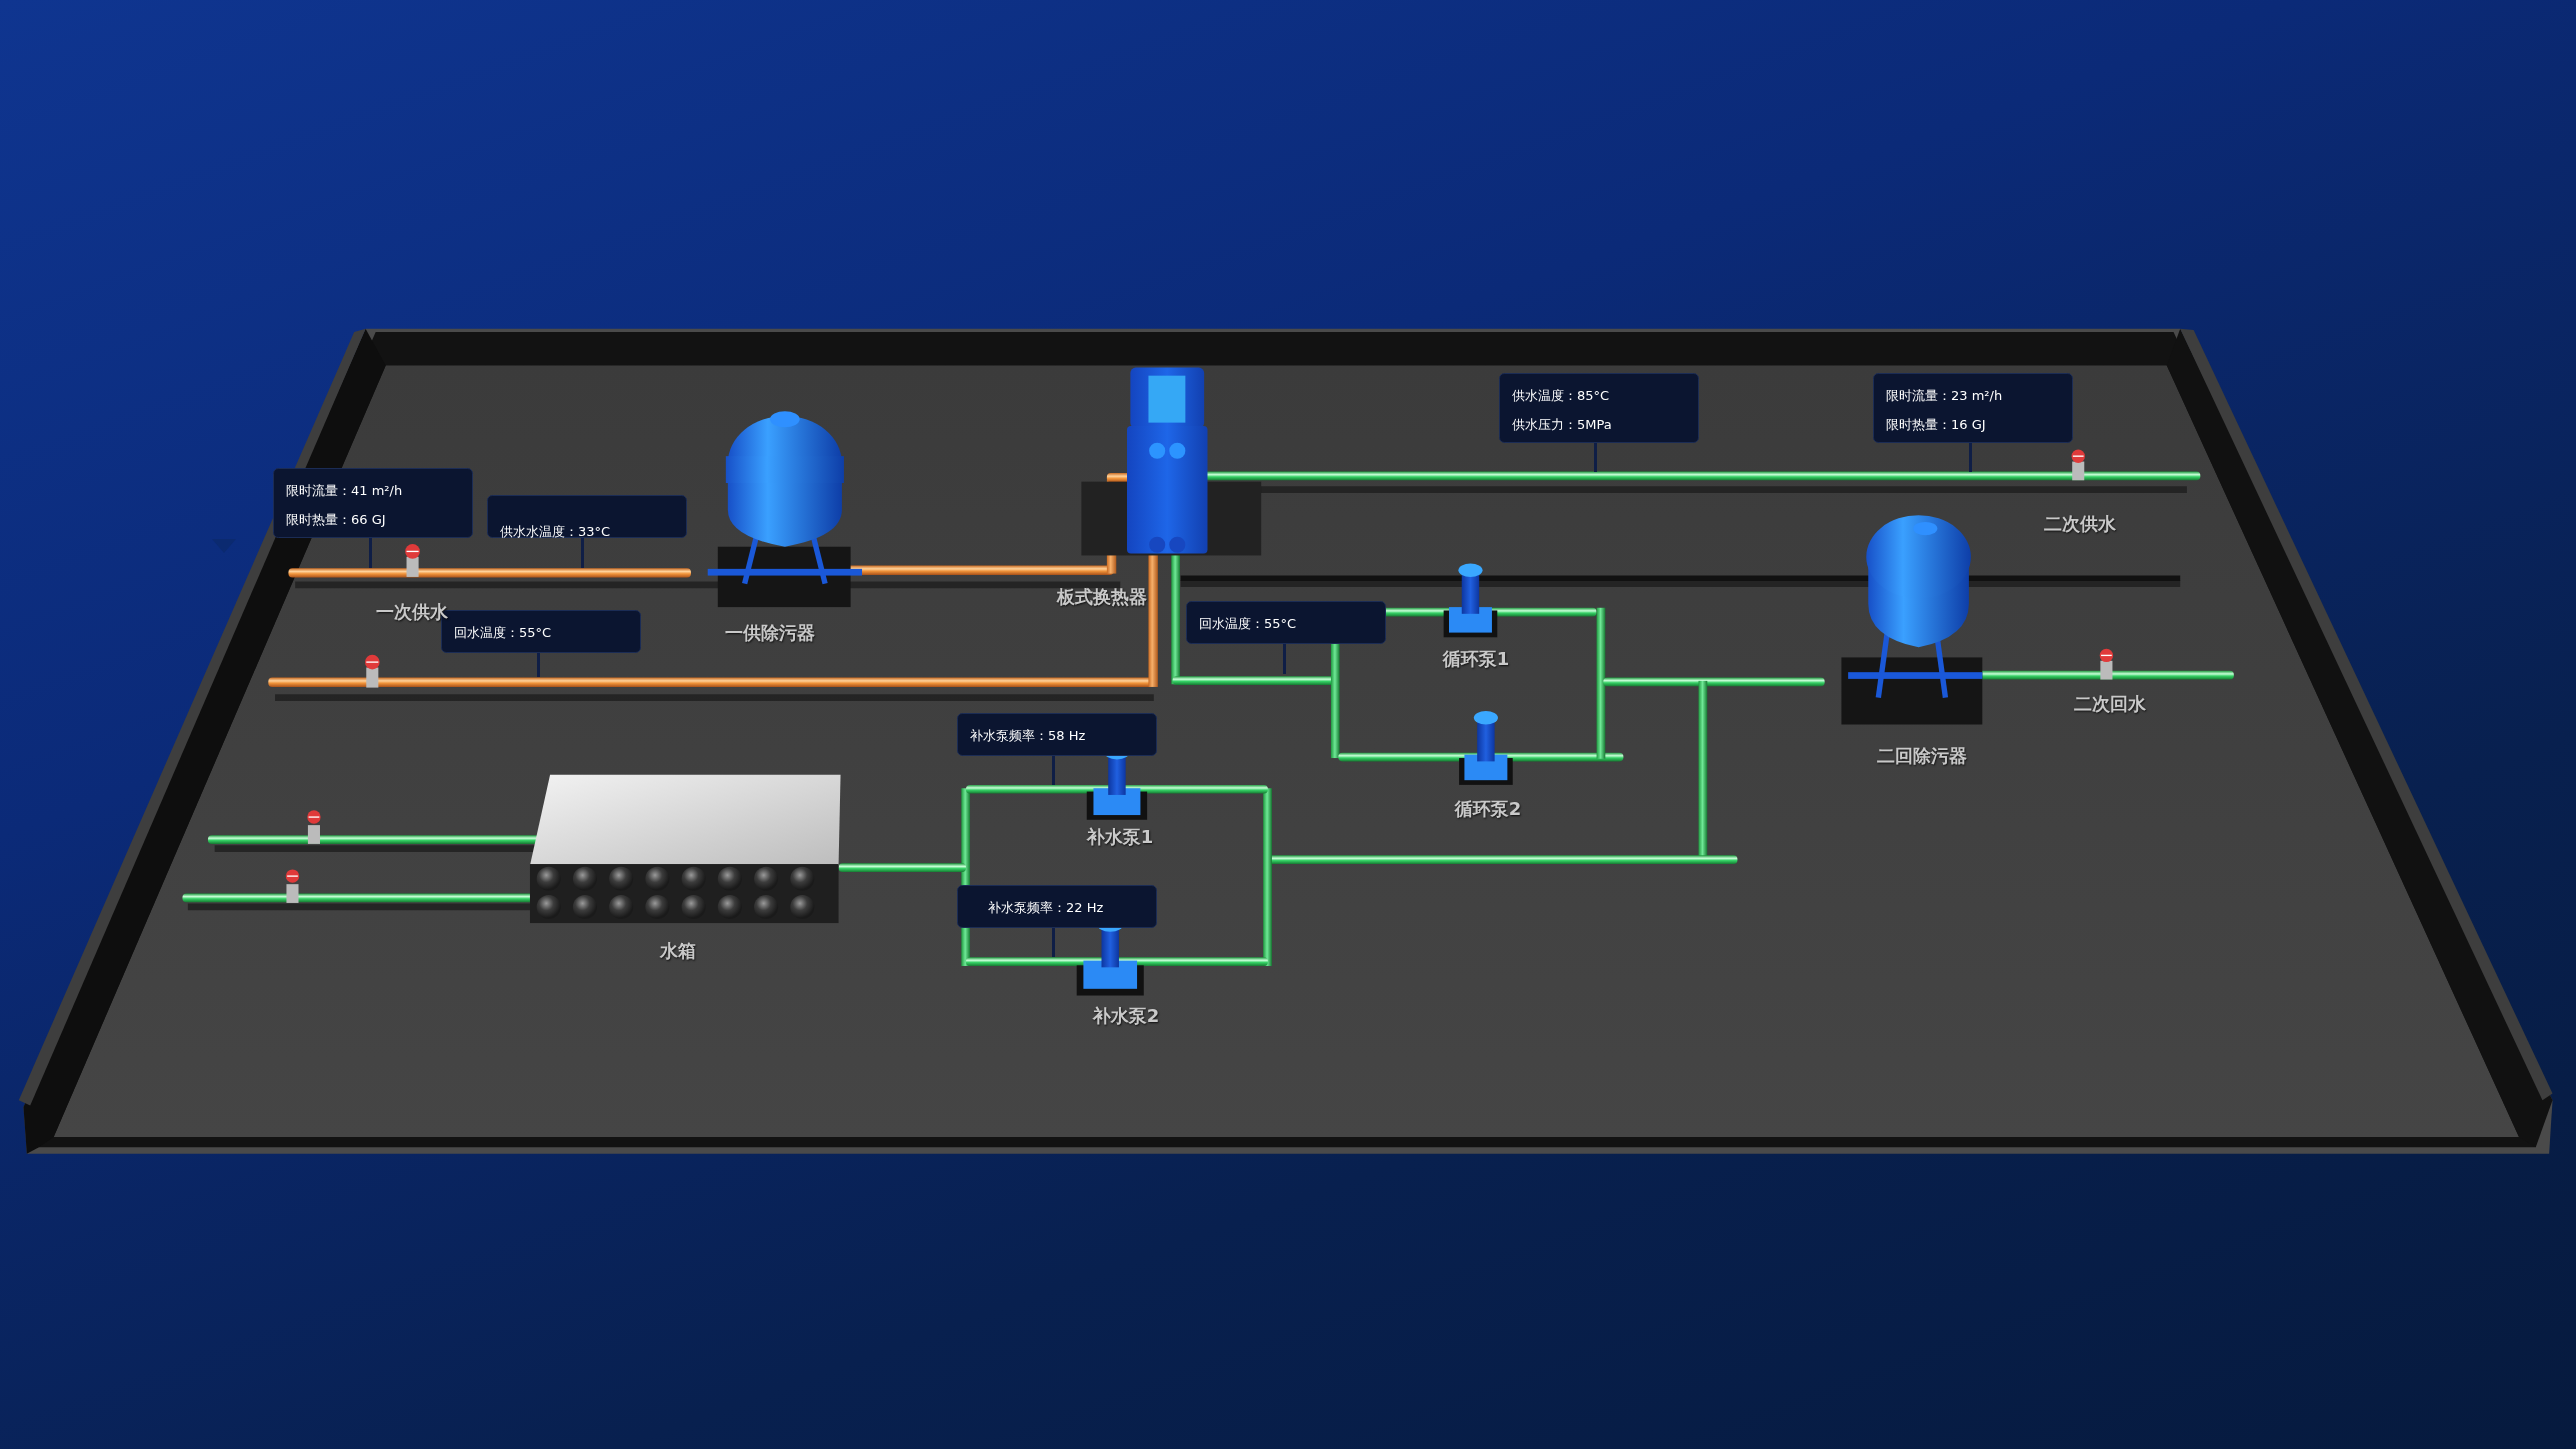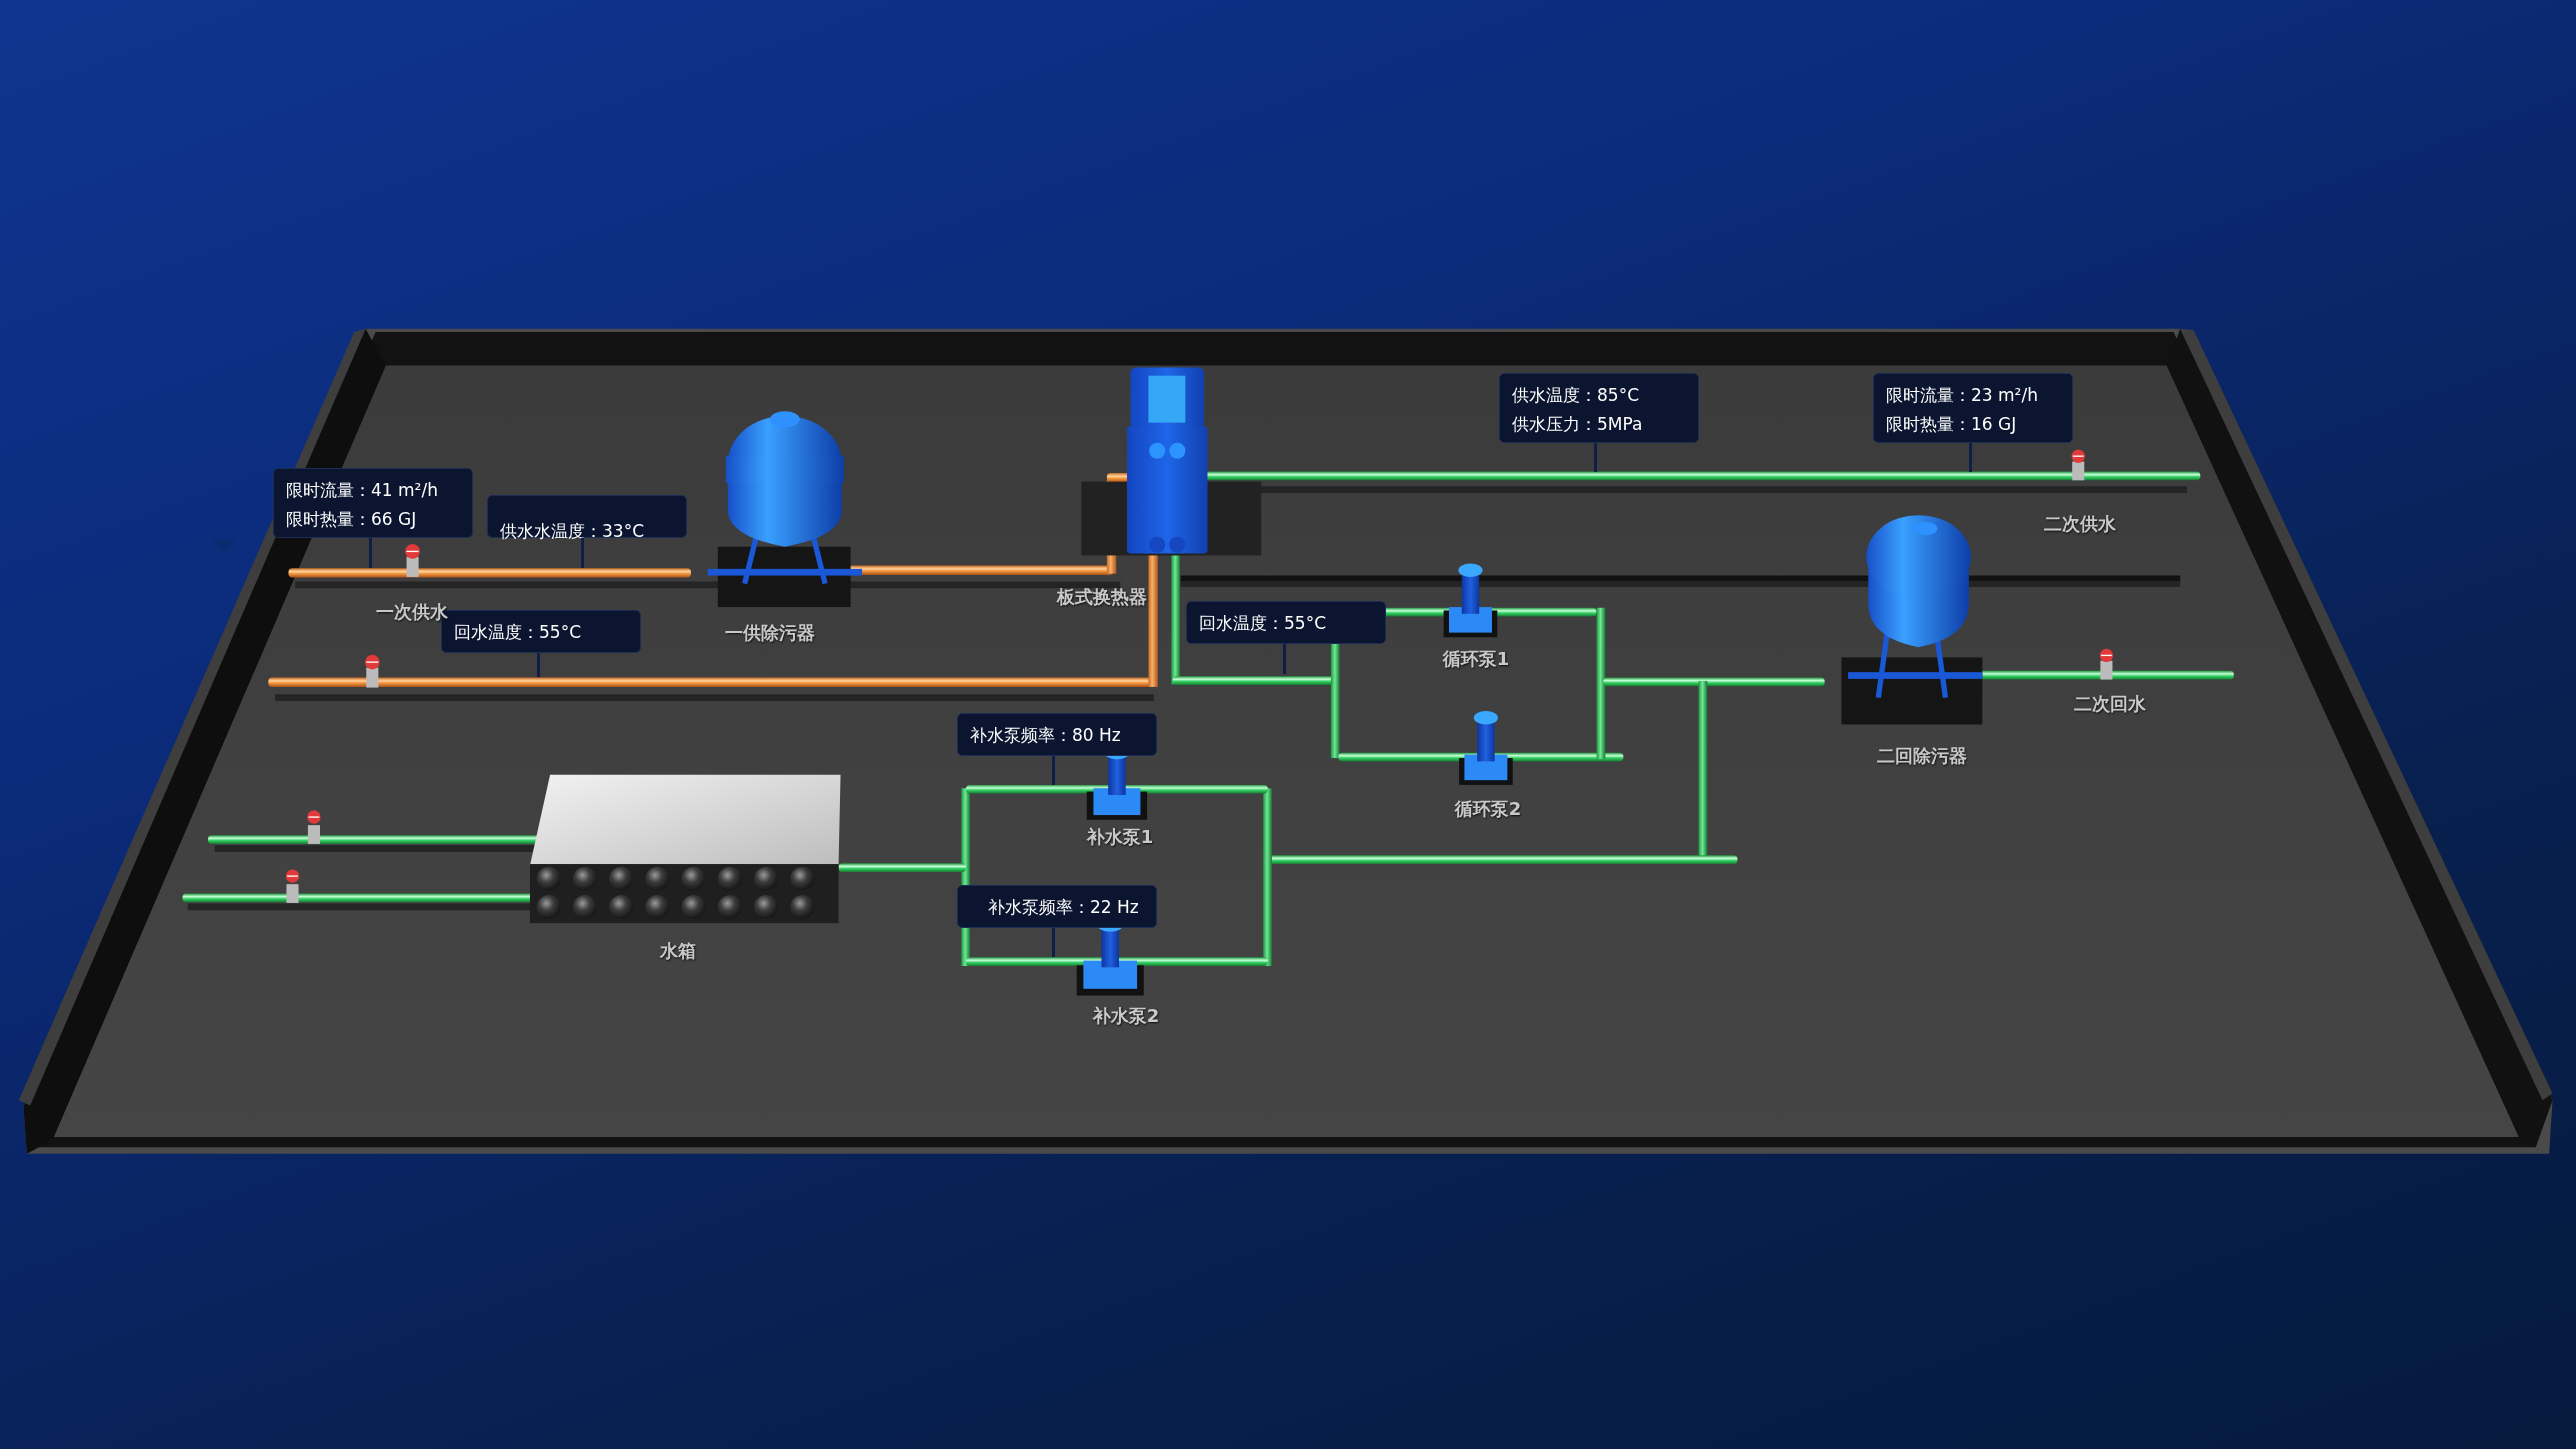--- a/index.html
+++ b/index.html
@@ -4,21 +4,21 @@
 <style>
   html, body { margin:0; padding:0; }
   body {
     width:2576px; height:1449px; overflow:hidden; position:relative;
     background: linear-gradient(160deg, #0f3590 0%, #0b2a78 35%, #08204f 70%, #061a3e 100%);
     font-family: "DejaVu Sans", sans-serif;
   }
   #scene { position:absolute; left:0; top:0; width:2576px; height:1449px; }
   .tip {
     position:absolute; background:#0b1530; border:1.3px solid #1b2c55;
-    border-radius:5.4px; color:#ffffff; font-size:17px; line-height:29.5px;
+    border-radius:5.4px; color:#ffffff; font-size:13px; line-height:29.5px;
     padding:6.7px 12px; box-sizing:border-box; white-space:nowrap;
   }
   .tip .row { display:block; }
   .tip-stem { position:absolute; width:2.7px; background:#0f1e46; }
   .lbl {
     position:absolute; color:#c9c9c9; font-size:18px; font-weight:bold;
     text-shadow: 0.7px 1.3px 2px rgba(0,0,0,0.8); white-space:nowrap;
     transform:translateX(-50%);
   }
   .collapse-tri {
@@ -279,21 +279,21 @@
   <span class="row">限时热量：16  GJ</span>
 </div>
 <div class="tip-stem" style="left:1969px;top:443px;height:29px;"></div>
 
 <div class="tip" style="left:1186px;top:601px;width:200px;height:43px;">
   <span class="row">回水温度：55°C</span>
 </div>
 <div class="tip-stem" style="left:1283px;top:644px;height:30px;"></div>
 
 <div class="tip" style="left:957px;top:713px;width:200px;height:43px;">
-  <span class="row">补水泵频率：80  Hz</span>
+  <span class="row">补水泵频率：58  Hz</span>
 </div>
 <div class="tip-stem" style="left:1052px;top:756px;height:29px;"></div>
 
 <div class="tip" style="left:957px;top:885px;width:200px;height:43px;padding-left:30px;">
   <span class="row">补水泵频率：22  Hz</span>
 </div>
 <div class="tip-stem" style="left:1052px;top:928px;height:29px;"></div>
 
 <div class="lbl" style="left:402px;top:600px;margin-left:10px;">一次供水</div>
 <div class="lbl" style="left:770px;top:621px;">一供除污器</div>

